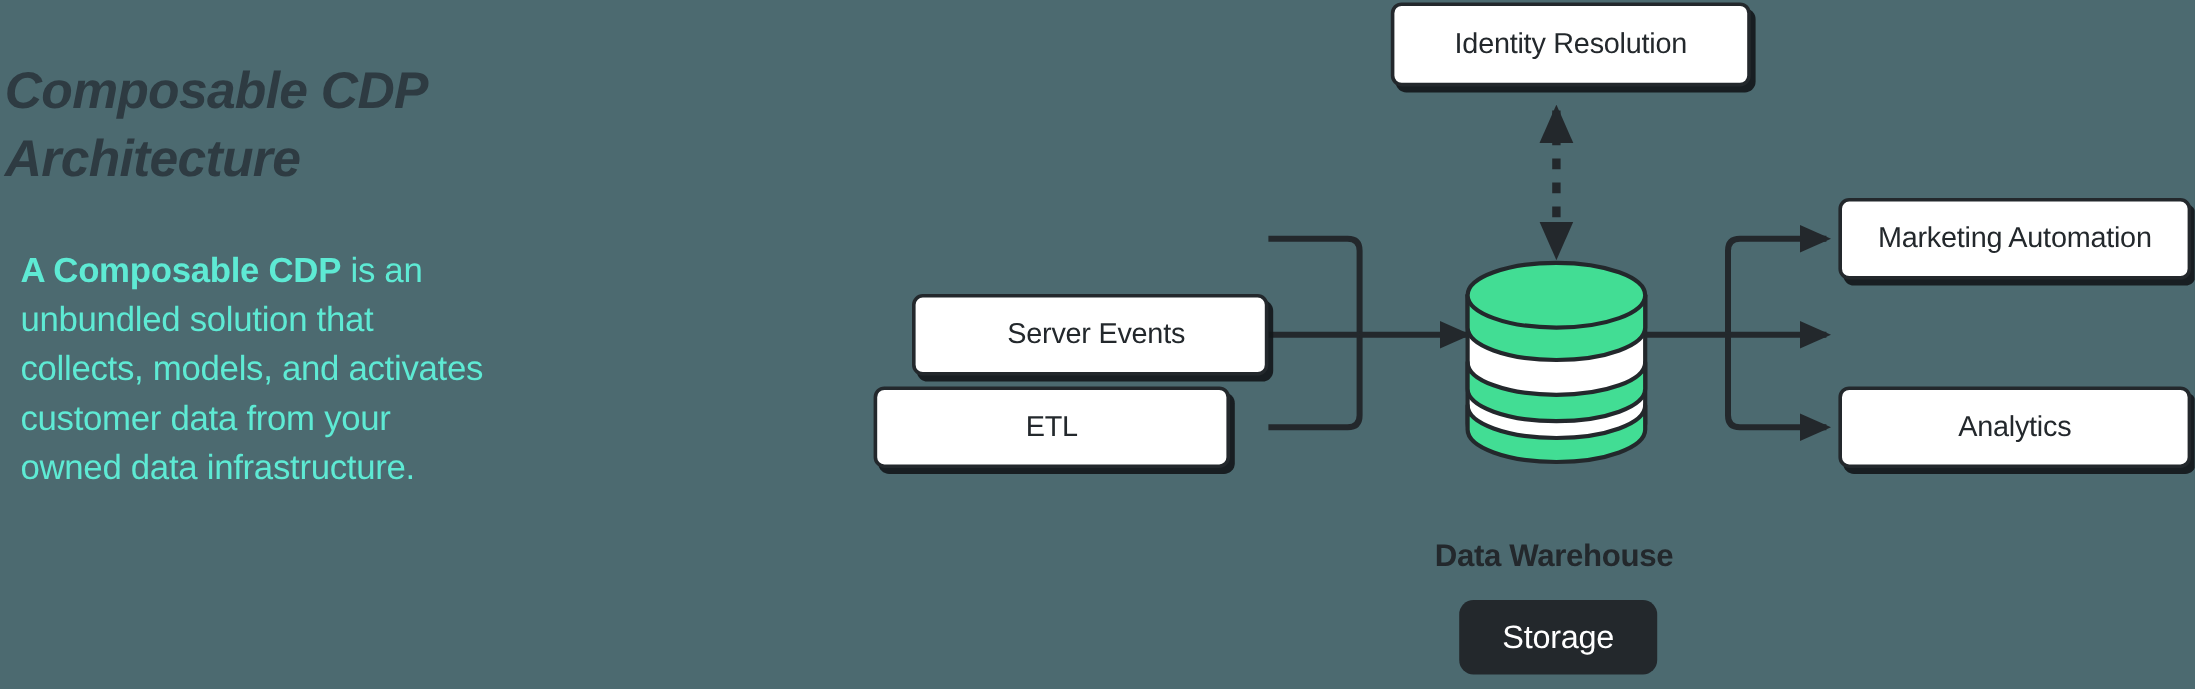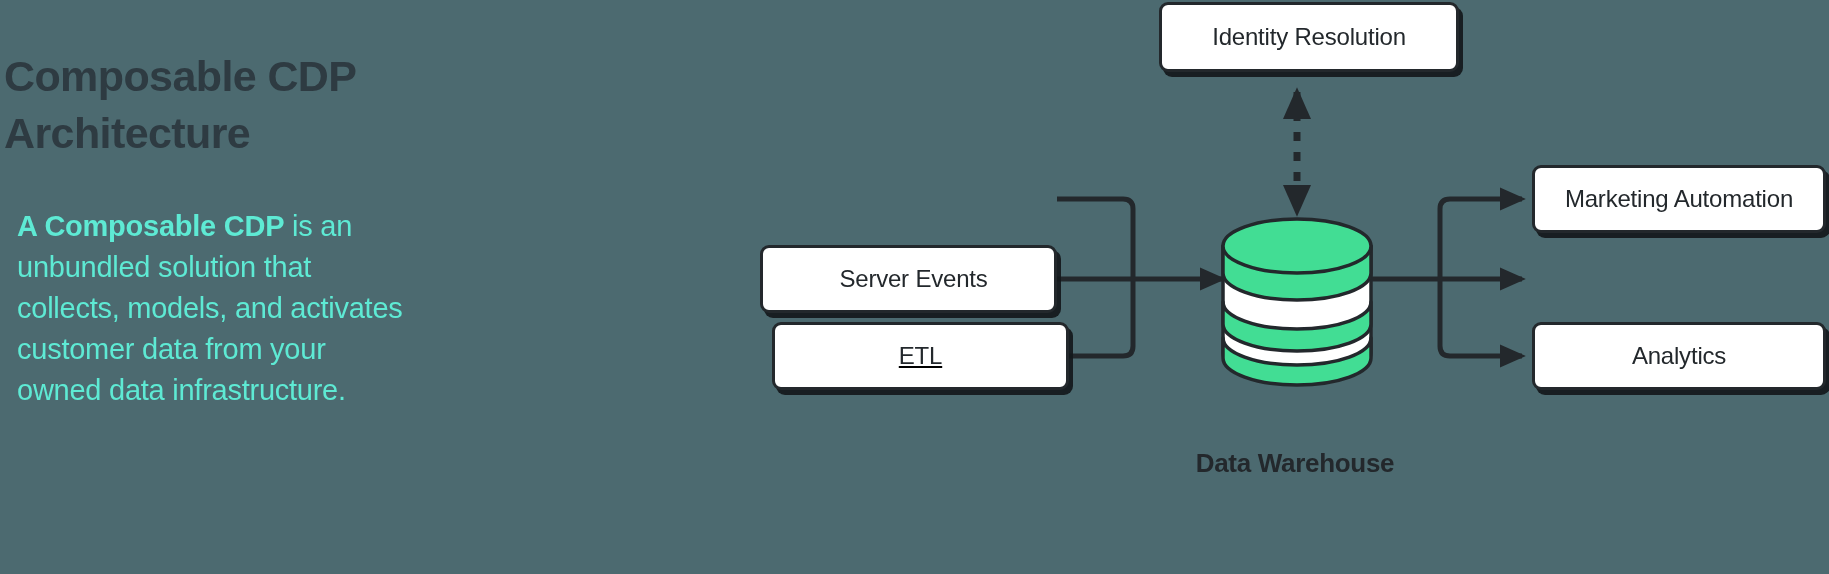--- a/index.html
+++ b/index.html
@@ -26,20 +26,21 @@
     width: 430px;
   }
   #page-title {
     font-size: 43px;
     line-height: 1.32;
     font-weight: 700;
     color: #2e3b42;
     letter-spacing: -0.6px;
     margin: 0 0 44px 0;
     max-width: 390px;
+    font-style: italic;
   }
   #intro-paragraph {
     font-size: 29px;
     line-height: 1.42;
     color: #5eead4;
     letter-spacing: -0.25px;
     margin: 13px;
     max-width: 400px;
   }
   #intro-paragraph .lead {
@@ -68,21 +69,21 @@
   .node-label {
     font-size: 24px;
     color: #23282c;
     letter-spacing: -0.2px;
     white-space: nowrap;
   }
 
   #node-identity-resolution { left: 1147px; top: 2px;   width: 300px; height: 70px; margin-left: 12px; }
   #node-web-mobile-events   { left: 760px;  top: 165px; width: 297px; height: 68px; }
   #node-server-events       { left: 760px;  top: 245px; width: 297px; height: 68px; padding-left: 10px; }
-  #node-etl                 { left: 772px;  top: 322px; width: 297px; height: 68px; text-decoration: underline; }
+  #node-etl                 { left: 728px;  top: 322px; width: 297px; height: 68px; }
   #node-marketing-automation{ left: 1532px; top: 165px; width: 294px; height: 68px; }
   #node-advertising-platforms{left: 1532px; top: 245px; width: 294px; height: 68px; }
   #node-analytics           { left: 1532px; top: 322px; width: 294px; height: 68px; }
 
   #warehouse-caption {
     position: absolute;
     left: 1145px;
     top: 448px;
     width: 300px;
     text-align: center;
@@ -175,15 +176,18 @@
 
     <div class="node-box" id="node-marketing-automation">
       <span class="node-label">Marketing Automation</span>
     </div>
     <div class="node-box" id="node-analytics">
       <span class="node-label">Analytics</span>
     </div>
 
     <div id="warehouse-caption">Data Warehouse</div>
 
+    <div id="storage-pill">
+      <span class="node-label">Storage</span>
+    </div>
 
   </div>
 </div>
 
 </body></html>

